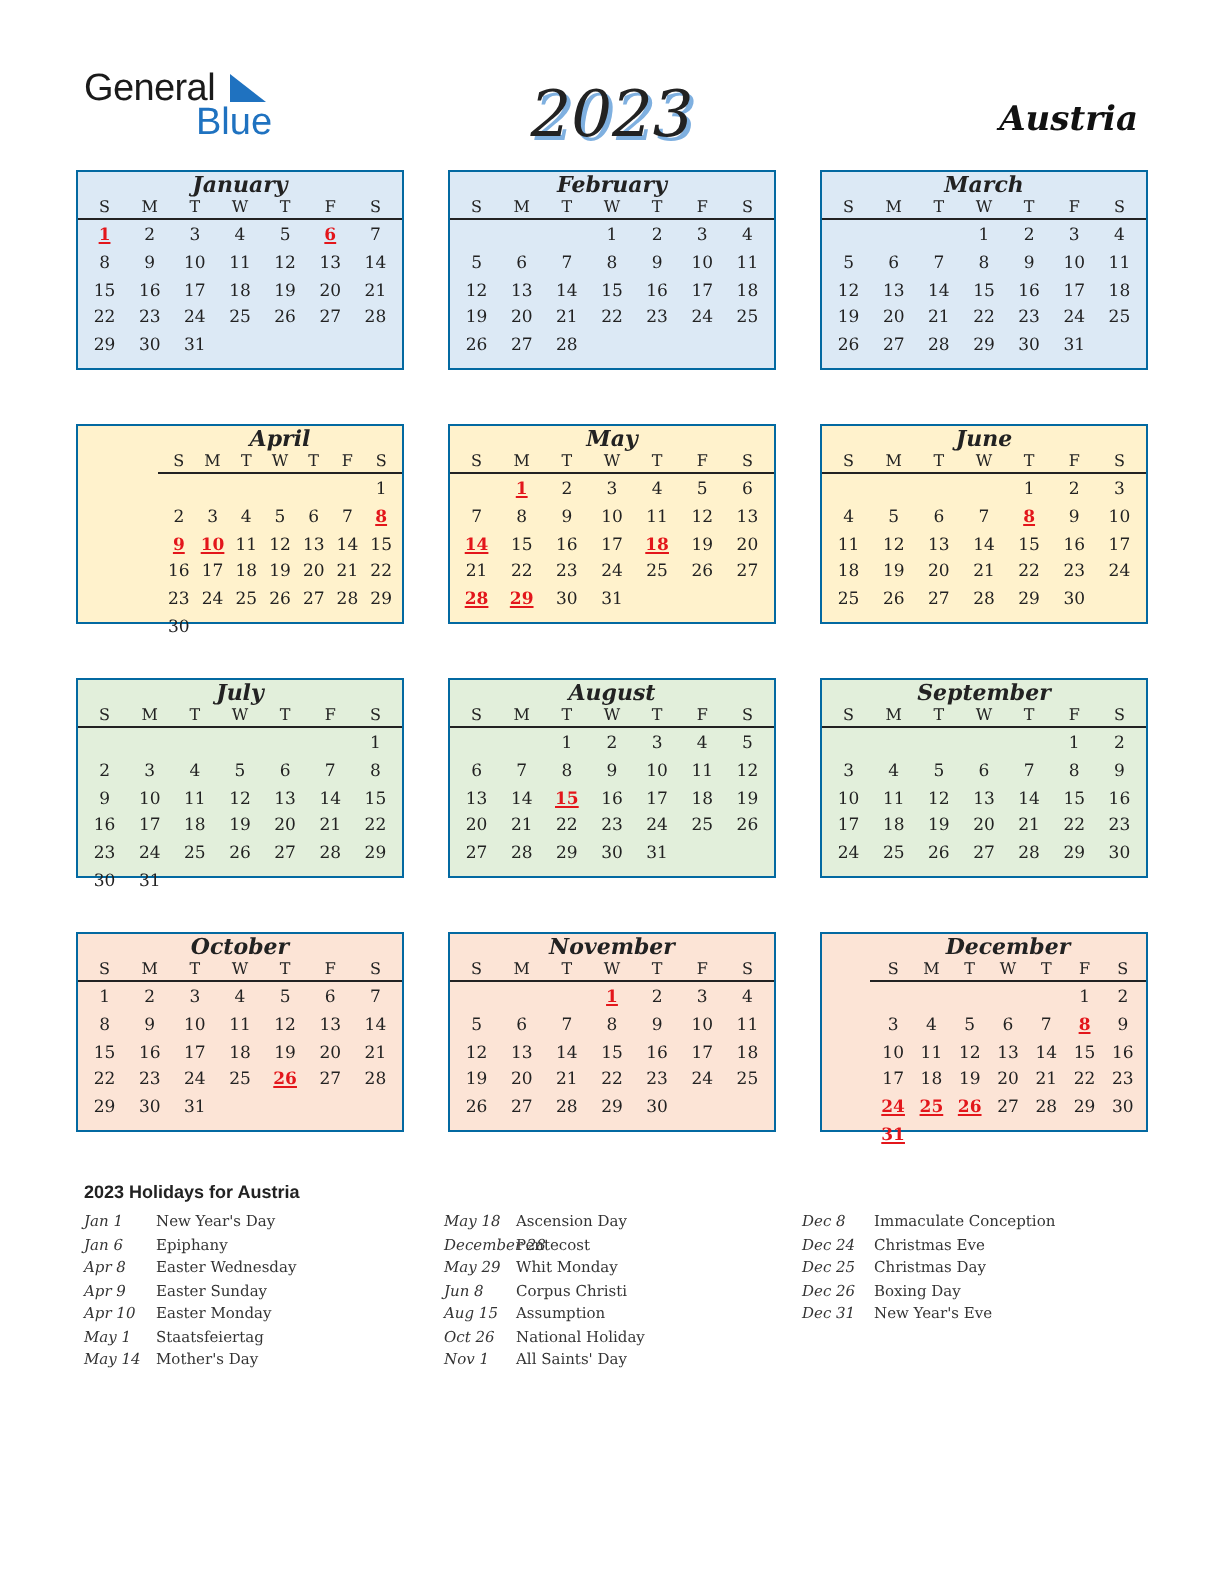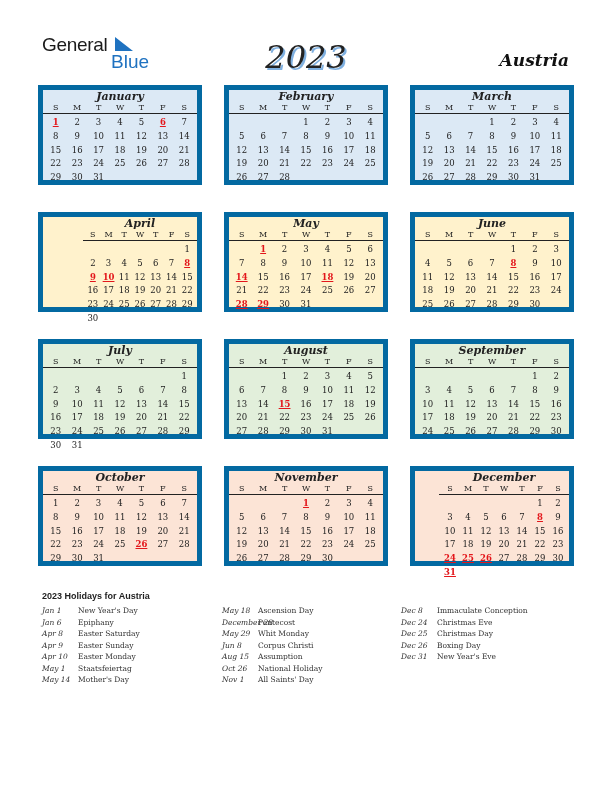--- a/index.html
+++ b/index.html
@@ -1,23 +1,23 @@
 <!DOCTYPE html>
 <html><head>
 <meta charset="utf-8">
 <style>
   html,body{margin:0;padding:0;background:#fff;}
   body{width:612px;height:792px;position:relative;font-family:"DejaVu Serif",serif;color:#222;overflow:hidden;}
   .logo{position:absolute;left:42px;top:34px;width:100px;height:40px;}
   .logo .g{position:absolute;left:0;top:0;font-family:"Liberation Sans",sans-serif;font-size:19px;color:#1a1a1a;letter-spacing:-0.3px;}
-  .logo .b{position:absolute;left:56px;top:17px;font-family:"Liberation Sans",sans-serif;font-size:19px;color:#1f72c0;margin-left:13px;}
+  .logo .b{position:absolute;left:56px;top:17px;font-family:"Liberation Sans",sans-serif;font-size:19px;color:#1f72c0;}
   .logo .tri{position:absolute;left:73px;top:3px;width:0;height:0;border-left:18px solid #1f72c0;border-top:14px solid transparent;}
   .year{position:absolute;left:0;width:612px;top:38px;text-align:center;font-family:"DejaVu Serif",serif;font-weight:normal;font-style:italic;font-size:32px;color:#222;text-shadow:2px 2px 0 #7fb0e0;}
   .country{position:absolute;right:43px;top:50px;font-family:"DejaVu Serif",serif;font-weight:bold;font-style:italic;font-size:17px;color:#111;}
-  .month{position:absolute;width:164px;height:100px;border:5px solid #0369a1;box-sizing:border-box;}
+  .month{position:absolute;width:164px;height:100px;border:1px solid #0369a1;box-sizing:border-box;}
   .month .mname{text-align:center;font-weight:bold;font-style:italic;font-size:11px;height:13px;line-height:14px;}
   .month .dow{display:grid;grid-template-columns:repeat(7,1fr);font-size:8px;height:10px;line-height:10px;text-align:center;border-bottom:1.5px solid #222;padding:0 2px;}
   .month .days{display:grid;grid-template-columns:repeat(7,1fr);font-size:8.5px;text-align:center;padding:2px 2px 0 2px;}
   .month .days span{height:13.8px;line-height:13.8px;}
   .month .days span.hol{color:#e3161b;font-weight:bold;text-decoration:underline;}
   .blue{background:#dce9f5;}
   .yellow{background:#fff2cc;}
   .green{background:#e2efdb;}
   .peach{background:#fce4d6;}
   .hol-title{position:absolute;left:42px;top:591px;font-family:"Liberation Sans",sans-serif;font-weight:bold;font-size:9px;color:#222;}
@@ -608,21 +608,21 @@
         <span class="hol">31</span>
       </div>
     </div>
   </div>
 
 <div class="hol-title">2023 Holidays for Austria</div>
 <div id="hcols">
     <div class="hcol" style="left: 42px;">
       <div class="hrow"><span class="d">Jan 1</span><span>New Year's Day</span></div>
       <div class="hrow"><span class="d">Jan 6</span><span>Epiphany</span></div>
-      <div class="hrow"><span class="d">Apr 8</span><span>Easter Saturday</span></div>
+      <div class="hrow"><span class="d">Apr 8</span><span>Easter Wednesday</span></div>
       <div class="hrow"><span class="d">Apr 9</span><span>Easter Sunday</span></div>
       <div class="hrow"><span class="d">Apr 10</span><span>Easter Monday</span></div>
       <div class="hrow"><span class="d">May 1</span><span>Staatsfeiertag</span></div>
       <div class="hrow"><span class="d">May 14</span><span>Mother's Day</span></div>
     </div>
     <div class="hcol" style="left: 222px;">
       <div class="hrow"><span class="d">May 18</span><span>Ascension Day</span></div>
       <div class="hrow"><span class="d">December 28</span><span>Pentecost</span></div>
       <div class="hrow"><span class="d">May 29</span><span>Whit Monday</span></div>
       <div class="hrow"><span class="d">Jun 8</span><span>Corpus Christi</span></div>

